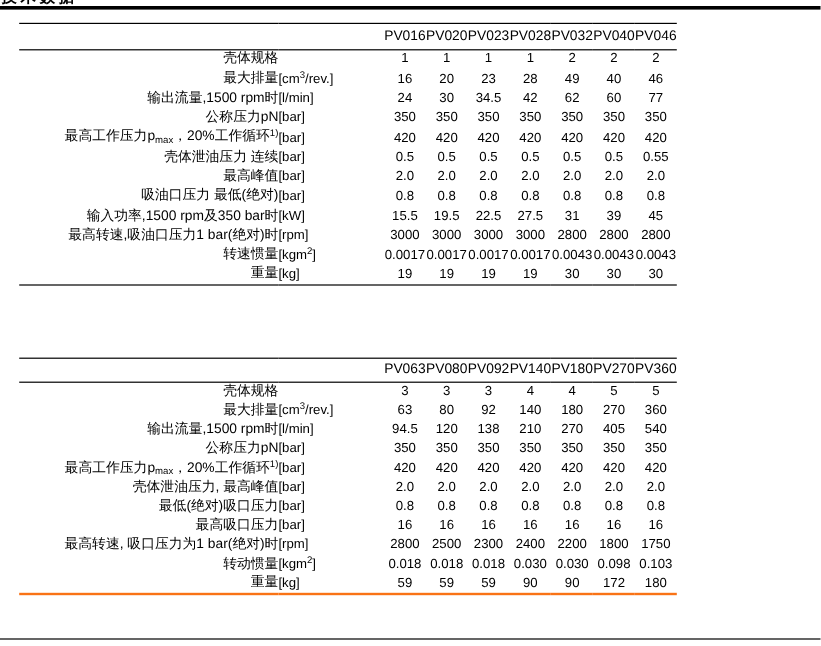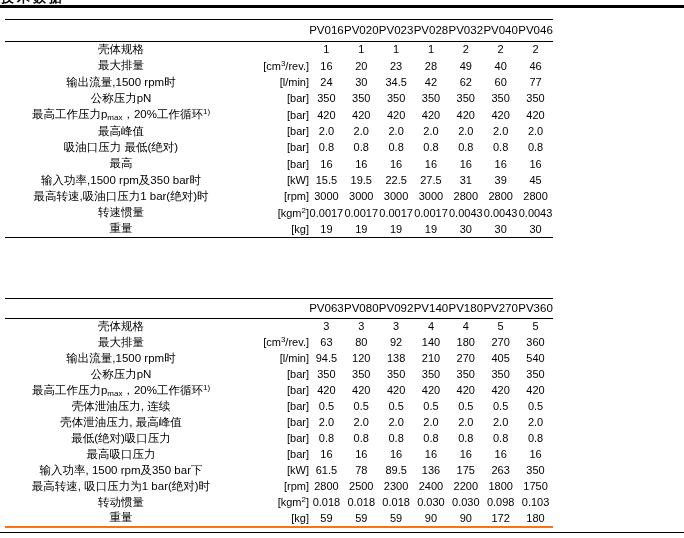--- a/index.html
+++ b/index.html
@@ -28,21 +28,21 @@
     white-space: nowrap;
   }
   .thick-rule {
     position: absolute;
     top: 5px; left: 0;
     width: 684px; height: 3px;
     background: #000;
   }
   table.spec {
     position: absolute;
-    left: 5px;
+    left: 16px;
     width: 548px;
     border-collapse: collapse;
     table-layout: fixed;
     font-size: 11px;
     line-height: 1;
     border-top: 1px solid #000;
     border-bottom: 1px solid #000;
   }
   #t1 { top: 19px; }
   #t2 { top: 298px; border-bottom: 2px solid #f97316; }
@@ -51,22 +51,22 @@
     font-size: 11.5px;
     height: 22px;
     vertical-align: middle;
     padding: 0;
     border-bottom: 1px solid #000;
   }
   #t2 thead th { height: 20px; }
   .spec td { padding: 0; vertical-align: middle; }
   #t1 tbody tr { height: 16.35px; }
   #t2 tbody tr { height: 16px; }
-  .spec .lbl  { text-align: center; padding-left: 16px; font-size: 11.5px; white-space: nowrap; overflow: hidden; }
-  .spec .unit { text-align: right; font-size: 11px; white-space: nowrap; }
+  .spec .lbl  { text-align: right; padding-left: 16px; font-size: 11.5px; white-space: nowrap; overflow: hidden; }
+  .spec .unit { font-size: 11px; white-space: nowrap; }
   .spec .val  { text-align: center; white-space: nowrap; }
   .spec sub { font-size: 8px; vertical-align: -2px; line-height: 0; }
   .spec sup { font-size: 8px; vertical-align: 4px; line-height: 0; }
   .thin-rule-b {
     position: absolute;
     top: 532px; left: 0;
     width: 684px; height: 1px;
     background: #000;
   }
 </style>
@@ -156,51 +156,51 @@
           <td class="unit">[bar]</td>
           <td class="val">420</td>
           <td class="val">420</td>
           <td class="val">420</td>
           <td class="val">420</td>
           <td class="val">420</td>
           <td class="val">420</td>
           <td class="val">420</td>
         </tr>
         <tr>
+          <td class="lbl">壳体泄油压力 连续</td>
+          <td class="unit">[bar]</td>
+          <td class="val">0.5</td>
+          <td class="val">0.5</td>
+          <td class="val">0.5</td>
+          <td class="val">0.5</td>
+          <td class="val">0.5</td>
+          <td class="val">0.5</td>
+          <td class="val">0.55</td>
+        </tr>
+        <tr>
           <td class="lbl">最高峰值</td>
           <td class="unit">[bar]</td>
           <td class="val">2.0</td>
           <td class="val">2.0</td>
           <td class="val">2.0</td>
           <td class="val">2.0</td>
           <td class="val">2.0</td>
           <td class="val">2.0</td>
           <td class="val">2.0</td>
         </tr>
         <tr>
           <td class="lbl">吸油口压力 最低(绝对)</td>
           <td class="unit">[bar]</td>
           <td class="val">0.8</td>
           <td class="val">0.8</td>
           <td class="val">0.8</td>
           <td class="val">0.8</td>
           <td class="val">0.8</td>
           <td class="val">0.8</td>
           <td class="val">0.8</td>
-        </tr>
-        <tr>
-          <td class="lbl">最高</td>
-          <td class="unit">[bar]</td>
-          <td class="val">16</td>
-          <td class="val">16</td>
-          <td class="val">16</td>
-          <td class="val">16</td>
-          <td class="val">16</td>
-          <td class="val">16</td>
-          <td class="val">16</td>
         </tr>
         <tr>
           <td class="lbl">输入功率,1500 rpm及350 bar时</td>
           <td class="unit">[kW]</td>
           <td class="val">15.5</td>
           <td class="val">19.5</td>
           <td class="val">22.5</td>
           <td class="val">27.5</td>
           <td class="val">31</td>
           <td class="val">39</td>
@@ -317,31 +317,20 @@
           <td class="unit">[bar]</td>
           <td class="val">420</td>
           <td class="val">420</td>
           <td class="val">420</td>
           <td class="val">420</td>
           <td class="val">420</td>
           <td class="val">420</td>
           <td class="val">420</td>
         </tr>
         <tr>
-          <td class="lbl">壳体泄油压力, 连续</td>
-          <td class="unit">[bar]</td>
-          <td class="val">0.5</td>
-          <td class="val">0.5</td>
-          <td class="val">0.5</td>
-          <td class="val">0.5</td>
-          <td class="val">0.5</td>
-          <td class="val">0.5</td>
-          <td class="val">0.5</td>
-        </tr>
-        <tr>
           <td class="lbl">壳体泄油压力, 最高峰值</td>
           <td class="unit">[bar]</td>
           <td class="val">2.0</td>
           <td class="val">2.0</td>
           <td class="val">2.0</td>
           <td class="val">2.0</td>
           <td class="val">2.0</td>
           <td class="val">2.0</td>
           <td class="val">2.0</td>
         </tr>
@@ -359,31 +348,20 @@
         <tr>
           <td class="lbl">最高吸口压力</td>
           <td class="unit">[bar]</td>
           <td class="val">16</td>
           <td class="val">16</td>
           <td class="val">16</td>
           <td class="val">16</td>
           <td class="val">16</td>
           <td class="val">16</td>
           <td class="val">16</td>
-        </tr>
-        <tr>
-          <td class="lbl">输入功率, 1500 rpm及350 bar下</td>
-          <td class="unit">[kW]</td>
-          <td class="val">61.5</td>
-          <td class="val">78</td>
-          <td class="val">89.5</td>
-          <td class="val">136</td>
-          <td class="val">175</td>
-          <td class="val">263</td>
-          <td class="val">350</td>
         </tr>
         <tr>
           <td class="lbl">最高转速, 吸口压力为1 bar(绝对)时</td>
           <td class="unit">[rpm]</td>
           <td class="val">2800</td>
           <td class="val">2500</td>
           <td class="val">2300</td>
           <td class="val">2400</td>
           <td class="val">2200</td>
           <td class="val">1800</td>

